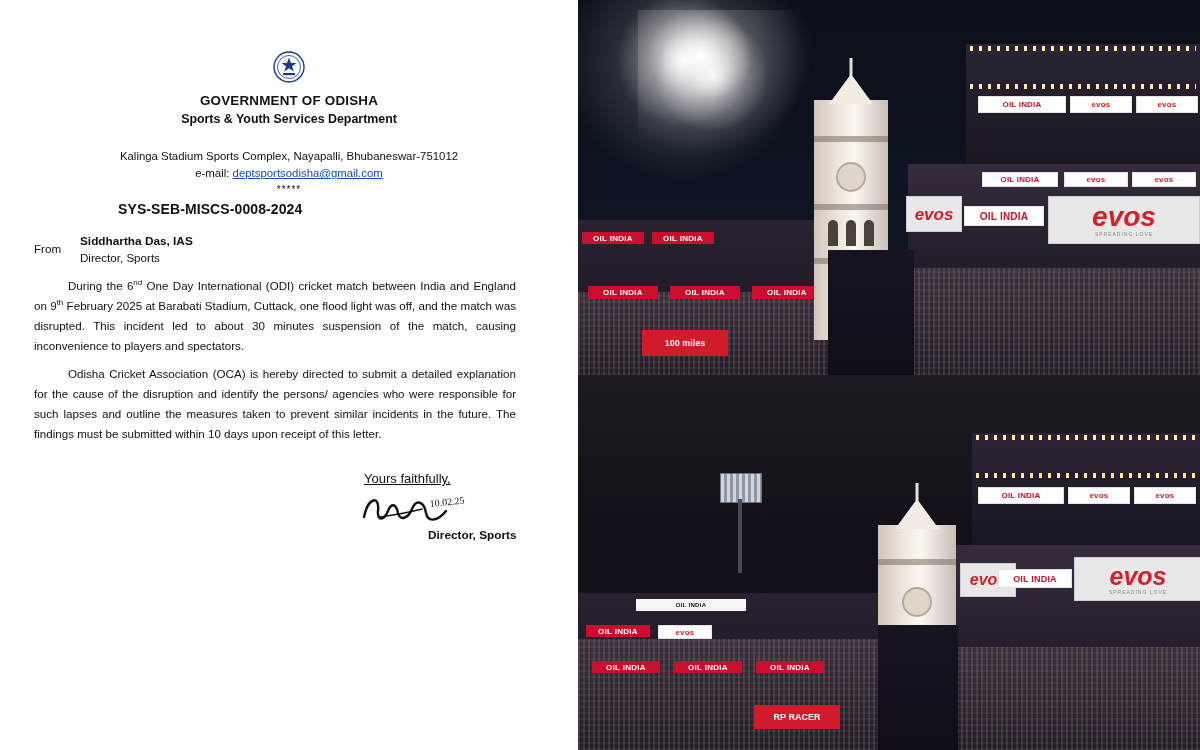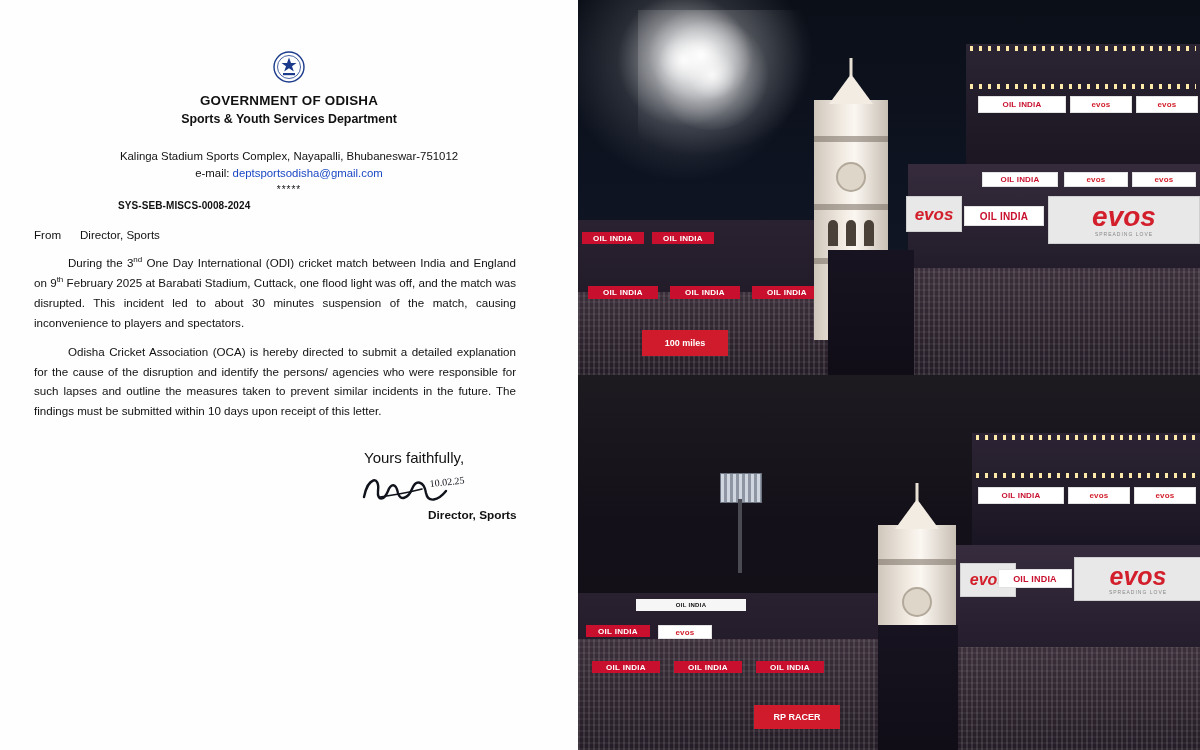--- a/index.html
+++ b/index.html
@@ -70,20 +70,21 @@
   .org-addr {
     font-size: 11.4px;
     margin-top: 19px;
   }
   .org-email {
     font-size: 11.4px;
     margin-top: 1px;
   }
   .org-email .mail-link {
     color: #1a48c4;
+    text-decoration: underline;
     text-align: right;
   }
   .stars {
     font-size: 10px;
     letter-spacing: 1px;
     margin-top: 1px;
   }
 
   .ref-line {
     margin-top: 11px;
@@ -95,21 +96,21 @@
     display: inline-block;
     min-width: 54px;
     text-align: center;
     font-weight: bold;
     border-bottom: 1.3px solid #111;
     padding: 0 2px;
   }
   .ref-date { font-weight: bold; }
   .ref-sub {
     padding-left: 84px;
-    font-size: 10px;
+    font-size: 14px;
     font-weight: bold;
     letter-spacing: .1px;
     margin-top: 1px;
   }
 
   .block {
     margin-top: 14px;
   }
   .row {
     display: flex;
@@ -151,21 +152,21 @@
     text-align: justify;
     text-indent: 34px;
     padding-right: 28px;
   }
   sup { font-size: 8px; vertical-align: super; }
 
   .sign-block {
     margin-top: 26px;
     padding-left: 330px;
   }
-  .yours { font-size: 15px; }
+  .yours { font-size: 13px; text-decoration: underline; }
   .signature {
     height: 40px;
     position: relative;
     margin-top: 0px;
   }
   .sig-svg { position:absolute; left: -6px; top: -2px; }
   .sign-title {
     font-weight: bold;
     font-size: 11.8px;
     padding-left: 64px;
@@ -365,29 +366,30 @@
         </div>
         <div class="stars">*****</div>
       </div>
 
       <div class="ref-sub">SYS-SEB-MISCS-0008-2024</div>
 
       <div class="block">
         <div class="row">
           <div class="lbl">From</div>
           <div class="val">
+            <div class="name-bold">Siddhartha Das, IAS</div>
             <div class="val-line">Director, Sports</div>
           </div>
         </div>
       </div>
 
 
 
 
-      <div class="para"><span>During the 3</span><sup>nd</sup><span> One Day International (ODI) cricket match between India and England on 9</span><sup>th</sup><span> February 2025 at Barabati Stadium, Cuttack, one flood light was off, and the match was disrupted.  This incident led to about 30 minutes suspension of the match, causing inconvenience to players and spectators.</span></div>
+      <div class="para"><span>During the 6</span><sup>nd</sup><span> One Day International (ODI) cricket match between India and England on 9</span><sup>th</sup><span> February 2025 at Barabati Stadium, Cuttack, one flood light was off, and the match was disrupted.  This incident led to about 30 minutes suspension of the match, causing inconvenience to players and spectators.</span></div>
 
       <div class="para">Odisha Cricket Association (OCA) is hereby directed to submit a detailed explanation for the cause of the disruption and identify the persons/ agencies who were responsible for such lapses and outline the measures taken to prevent similar incidents in the future. The findings must be submitted within 10 days upon receipt of this letter.</div>
 
       <div class="sign-block">
         <div class="yours">Yours faithfully,</div>
         <div class="signature">
           <svg class="sig-svg" width="170" height="44" viewBox="0 0 170 44" aria-hidden="true">
             <path d="M6 30 C10 10, 22 8, 20 24 C19 34, 26 34, 30 24 C33 16, 38 16, 40 26 C42 34, 50 32, 54 22 C58 12, 66 14, 68 26 C70 36, 80 34, 88 24" fill="none" stroke="#10131c" stroke-width="2.4" stroke-linecap="round"></path>
             <path d="M22 30 C34 28, 50 26, 64 22" fill="none" stroke="#10131c" stroke-width="1.6" stroke-linecap="round"></path>
             <text x="72" y="20" font-family="Liberation Serif, serif" font-size="10" fill="#10131c" transform="rotate(-6 72 20)">10.02.25</text>

